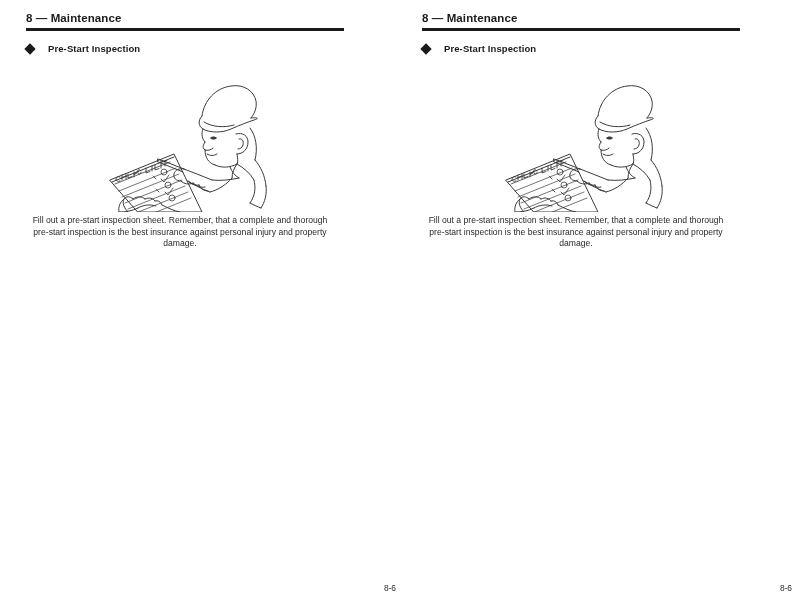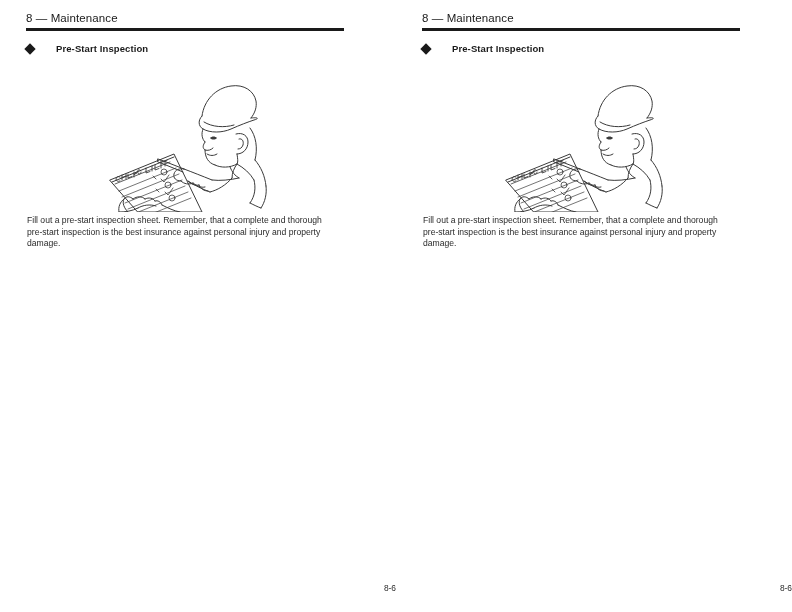--- a/index.html
+++ b/index.html
@@ -29,41 +29,41 @@
 
   
   .page-header {
     position: absolute;
     left: 26px;
     top: 11px;
     width: 318px;
   }
   .header-title {
     font-size: 11.5px;
-    font-weight: normal;
+    font-weight: bold;
     letter-spacing: 0.1px;
     color: #1a1a1a;
     line-height: 14px;
     white-space: nowrap;
   }
   .header-rule {
     margin-top: 3px;
     height: 2.5px;
     background: #1a1a1a;
     width: 318px;
   }
 
   
   .section-heading {
     position: absolute;
     left: 26px;
     top: 43px;
     display: flex;
     align-items: center;
-    gap: 22px;
+    gap: 14px;
   }
   .bullet-diamond {
     width: 8px;
     height: 8px;
     background: #1a1a1a;
     transform: rotate(45deg);
     flex: none;
   }
   .section-heading-label {
     font-size: 9.5px;
@@ -89,21 +89,21 @@
 
   
   .body-copy {
     position: absolute;
     left: 27px;
     top: 215px;
     width: 306px;
     font-size: 8.6px;
     line-height: 11.6px;
     color: #2a2a2a;
-    text-align: left;
+    text-align: center;
   }
 
   
   .page-footer {
     position: absolute;
     left: 0;
     top: 583px;
     width: 396px;
     text-align: right;
     font-size: 8.4px;

